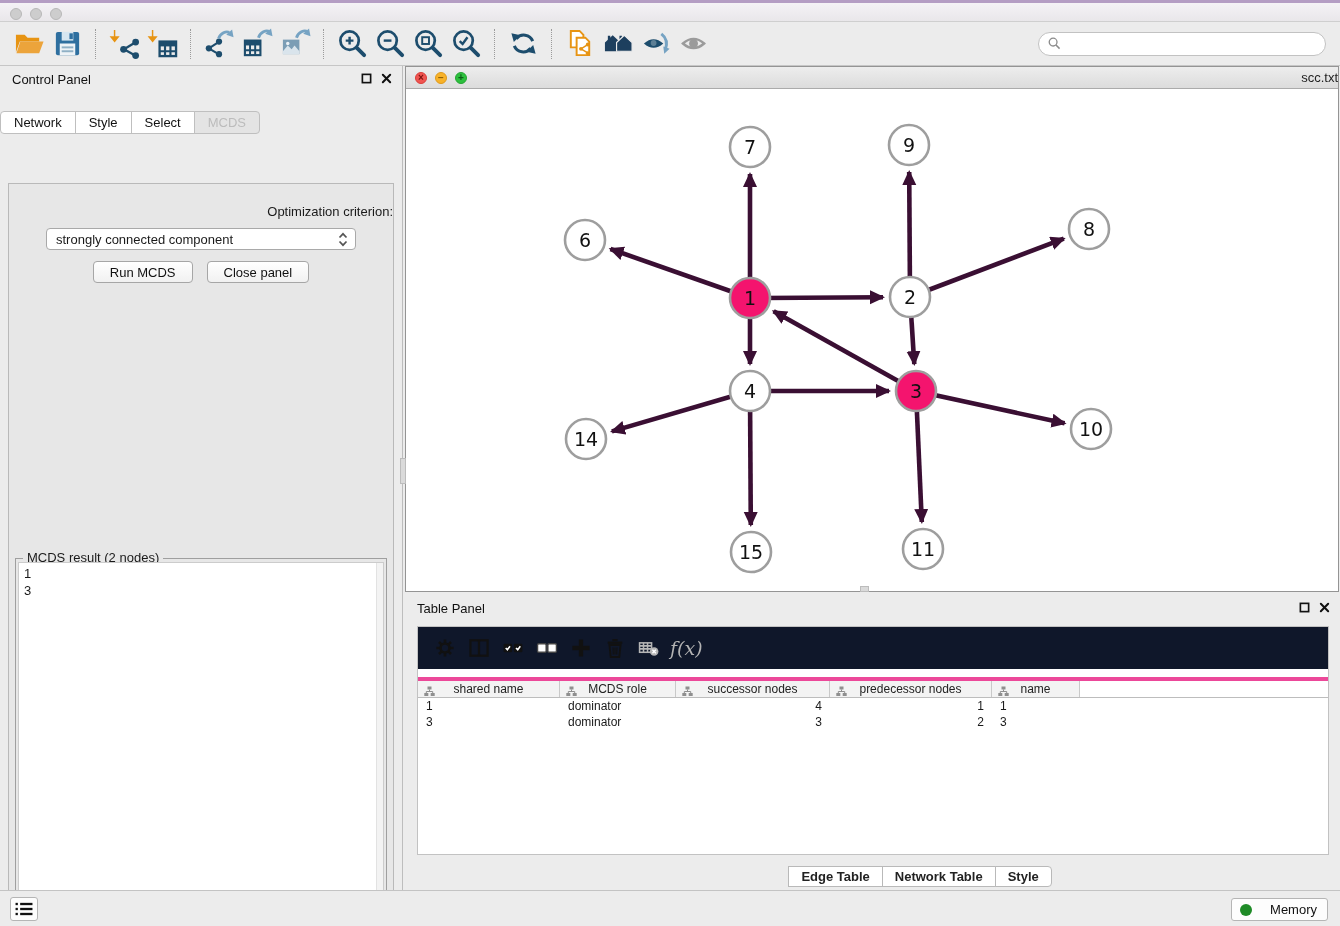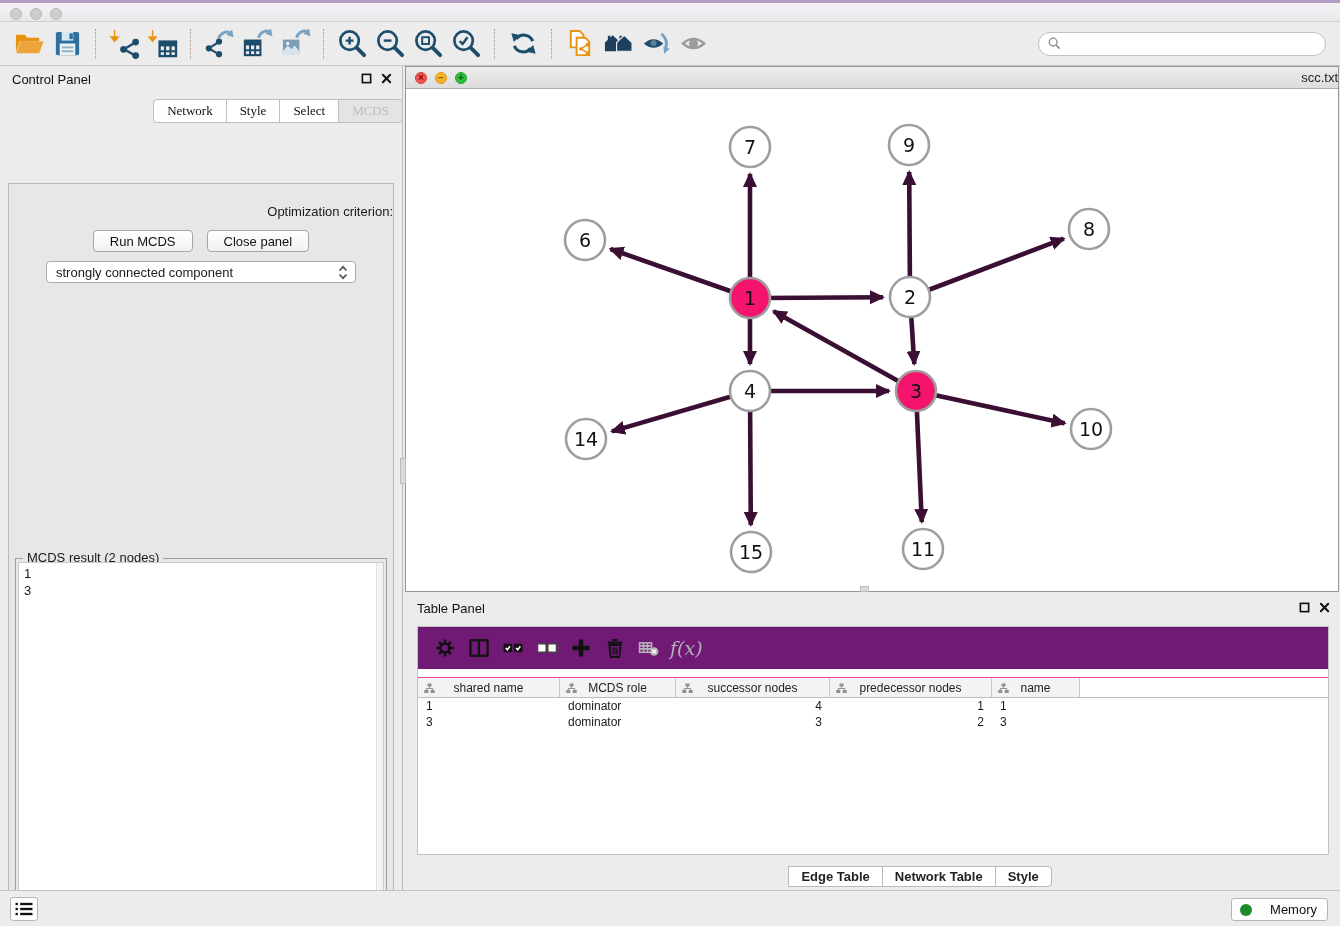--- a/index.html
+++ b/index.html
@@ -36,21 +36,21 @@
     background:#fff; border:1px solid #c2c2c2; border-radius:12px;
     display:flex; align-items:center; padding:0 9px;
   }
   #search-box svg { width:13px; height:13px; margin-right:5px; flex:none; }
   #search-box input { border:none; outline:none; flex:1; font-size:13px; background:transparent; font-family:inherit; }
   
   #control-panel { position:absolute; left:0; top:66px; width:403px; height:824px; background:#ececec; border-right:1px solid #bdbdbd; }
   .panel-header { position:relative; height:27px; display:flex; align-items:center; padding:0 12px; font-size:13px; color:#111; }
   .panel-hicons { position:absolute; right:10px; top:7px; display:flex; gap:9px; align-items:center; }
   .panel-hicons svg { display:block; }
-  #cp-tabs { position:relative; z-index:2; display:flex; justify-content:flex-end; margin-top:6px;font-family:Liberation Serif, serif; }
+  #cp-tabs { position:relative; z-index:2; display:flex; justify-content:flex-start; margin-top:18px; }
   .cptab {
     padding:3px 13px; background:#fff; border:1px solid #bfbfbf; margin-right:-1px;
     font-size:13px; color:#111; cursor:default;
   }
   .cptab:first-child { border-radius:4px 0 0 4px; }
   .cptab:last-child  { border-radius:0 4px 4px 0; }
   .cptab.active { background:#e4e4e4; color:#bcbcbc; }
   #cp-body {
     position:absolute; left:8px; right:8px; top:117px; height:762px;
     border:1px solid #b9b9b9; background:#e7e7e7;
@@ -83,25 +83,25 @@
   .light.green  { background:#2dc03e; border:1px solid #24a533; color:#0c5c17; }
   .light .sym { display:block; font-size:10px; line-height:10px; text-align:center; font-weight:bold; }
   #nw-titlebar .title { position:absolute; left:0; right:0; top:3px; text-align:right; font-size:13px; color:#222; }
   #nw-canvas { position:absolute; left:0; top:22px; width:932px; height:502px; background:#fff; }
   
   #v-splitter-handle { position:absolute; left:400px; top:458px; width:6px; height:26px; background:#dadada; border:1px solid #bcbcbc; }
   #h-splitter-handle { position:absolute; left:860px; top:586px; width:9px; height:6px; background:#dadada; border:1px solid #bcbcbc; }
   
   #table-panel { position:absolute; left:405px; top:595px; width:935px; height:295px; background:#ececec; }
   #tp-container { position:absolute; left:12px; top:31px; width:912px; height:229px; border:1px solid #c2c2c2; background:#fff; }
-  #tp-toolbar { height:42px; background:#701a75; display:flex; align-items:center; padding-left:10px; }
+  #tp-toolbar { height:42px; background:#0f172a; display:flex; align-items:center; padding-left:10px; }
   .tpi { width:34px; height:32px; display:inline-flex; align-items:center; justify-content:center; }
   .tpi svg { width:24px; height:24px; }
   #fx-btn { font-family:"DejaVu Serif", serif; font-style:italic; font-size:19px; color:#b3b3b3; padding:0 4px; }
-  #nt-header { display:flex; margin-top:8px; border-top:1px solid #ec4899; border-bottom:1px solid #bdbdbd; height:21px; }
+  #nt-header { display:flex; margin-top:8px; border-top:4px solid #ec4899; border-bottom:1px solid #bdbdbd; height:21px; }
   .th {
     display:flex; align-items:center; justify-content:center; gap:5px;
     background:#f3f3f3; border-right:1px solid #c9c9c9; font-size:12px; color:#222;
     position:relative; flex:none; height:100%;
   }
   .th .hicon { position:absolute; left:6px; top:5px; }
   .tr { display:flex; height:16px; }
   .td { flex:none; font-size:12px; line-height:16px; padding:0 8px; overflow:hidden; white-space:nowrap; }
   .td.right { text-align:right; }
   #tp-tabs { position:absolute; left:0; right:0; top:271px; display:flex; justify-content:center; }
@@ -302,30 +302,30 @@
     </span>
   </div>
   <div id="cp-tabs">
       <div class="cptab">Network</div>
       <div class="cptab">Style</div>
       <div class="cptab">Select</div>
       <div class="cptab active">MCDS</div>
     </div>
   <div id="cp-body">
     <div id="opt-label">Optimization criterion:</div>
-    <div id="btn-row">
-      <button class="pbtn">Run MCDS</button>
-      <button class="pbtn">Close panel</button>
-    </div>
     <div id="opt-select">
       <span class="sel-text">strongly connected component</span>
       <svg width="12" height="15" viewBox="0 0 12 15">
           <path d="M2.5 5.5 6 1.8 9.5 5.5" fill="none" stroke="#555" stroke-width="1.7"></path>
           <path d="M2.5 9.5 6 13.2 9.5 9.5" fill="none" stroke="#555" stroke-width="1.7"></path>
         </svg>
+    </div>
+    <div id="btn-row">
+      <button class="pbtn">Run MCDS</button>
+      <button class="pbtn">Close panel</button>
     </div>
     <div id="result-group">
       <div id="result-legend">MCDS result (2 nodes)</div>
       <div id="result-text">1
 3</div>
       <div id="result-scroll"></div>
     </div>
   </div>
 </div>
 

